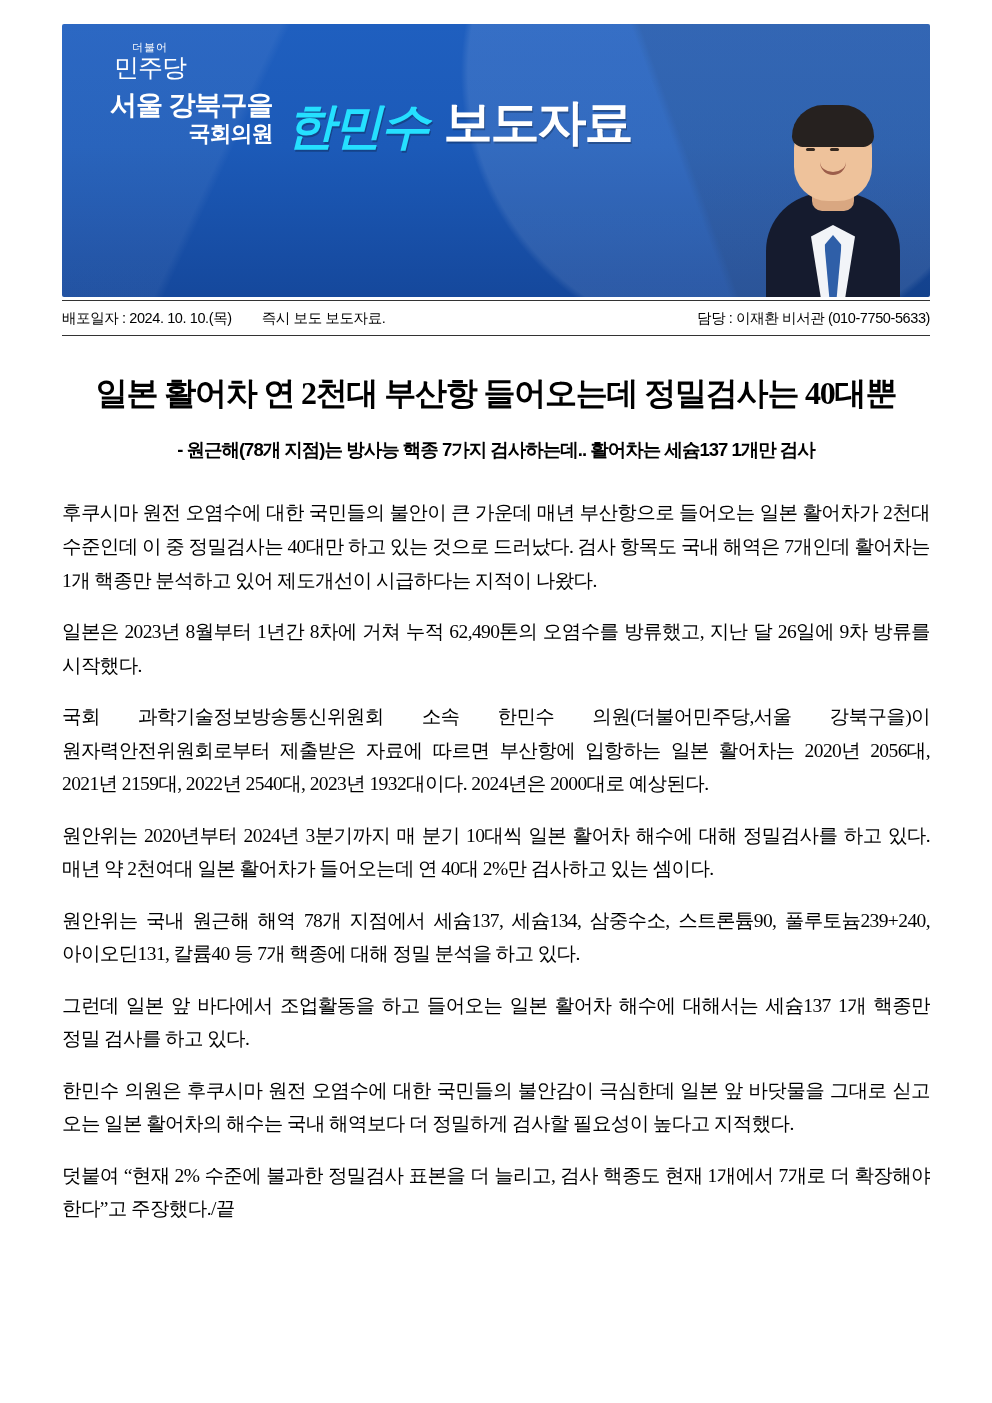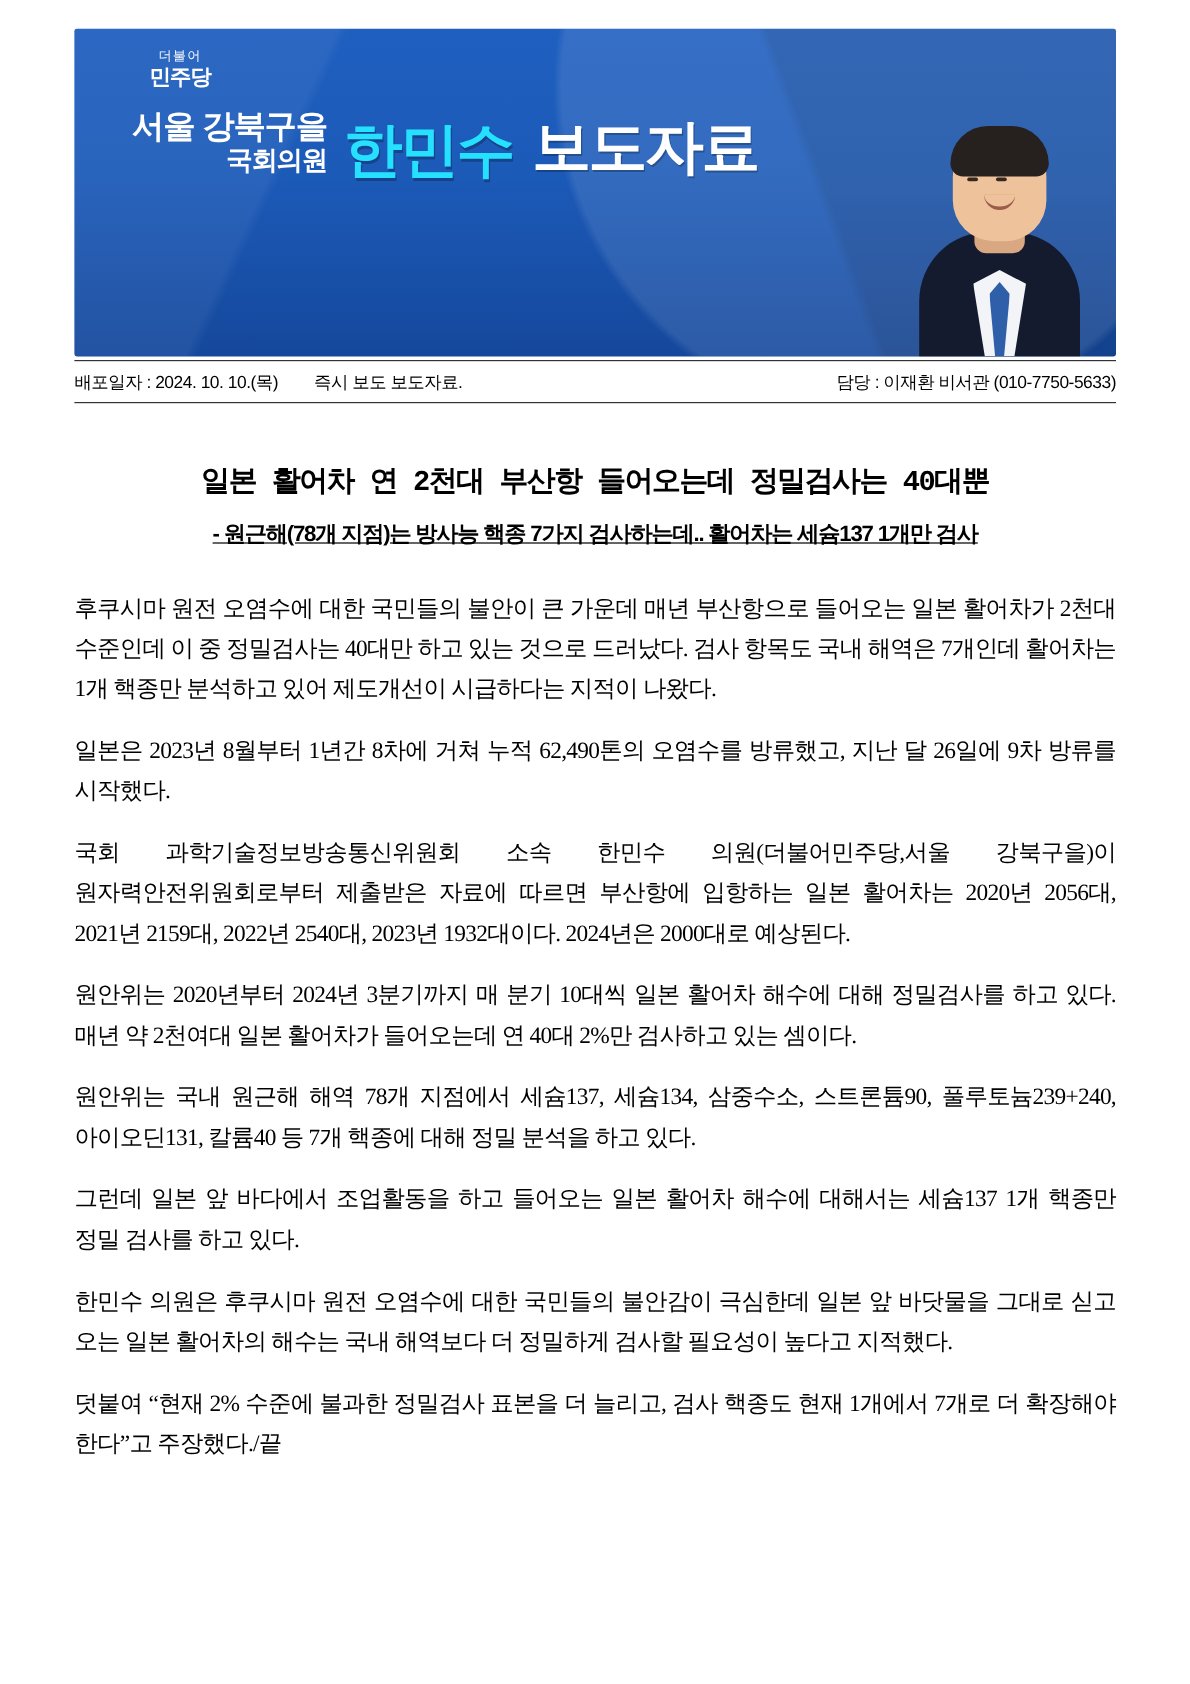--- a/index.html
+++ b/index.html
@@ -54,22 +54,22 @@
   .party-logo .mark {
     font-family: "Liberation Sans", sans-serif;
     font-size: 11px;
     letter-spacing: 1px;
     opacity: 0.95;
     display: block;
     margin-bottom: 2px;
   }
   .party-logo .name {
     font-family: "Liberation Sans", sans-serif;
-    font-size: 18px;
-    font-weight: bold;
+    font-size: 25px;
+    font-weight: normal;
     letter-spacing: -1px;
     display: block;
   }
 
   .banner-titles {
     position: absolute;
     left: 48px;
     top: 66px;
     display: flex;
     align-items: flex-end;
@@ -96,20 +96,21 @@
   .name-block {
     font-family: "Liberation Sans", sans-serif;
     font-size: 49px;
     font-weight: bold;
     letter-spacing: -2px;
     color: #25e0ff;
     text-shadow: 1px 2px 0 rgba(0,0,0,0.25);
     line-height: 1;
     margin-right: 16px;
     padding-bottom: 2px;
+    font-style: italic;
   }
   .doctype-block {
     font-family: Liberation Mono, monospace;
     font-size: 49px;
     font-weight: bold;
     letter-spacing: -2px;
     color: #ffffff;
     text-shadow: 1px 2px 0 rgba(0,0,0,0.25);
     line-height: 1;
     padding-bottom: 2px;
@@ -231,34 +232,33 @@
     font-size: 14.5px;
     letter-spacing: -0.4px;
   }
   .meta-left { display: flex; align-items: center; }
   .meta-date { margin-right: 30px; }
   .meta-right { margin-left: auto; }
 
   
   .headline {
     text-align: center;
-    font-family: Liberation Mono, monospace;
-    font-size: 24px;
+    font-family: Liberation Serif, serif;
+    font-size: 32px;
     font-weight: bold;
     letter-spacing: -1.2px;
-    margin-top: 48px;
+    margin-top: 36px;
   }
   .subheadline {
     text-align: center;
     font-family: "Liberation Sans", sans-serif;
     font-size: 18.5px;
     font-weight: bold;
     letter-spacing: -1px;
     margin-top: 14px;
-    text-decoration: underline;
   }
 
   
   .body-copy {
     margin-top: 34px;
   }
   .body-copy p {
     font-size: 19.5px;
     line-height: 1.72;
     letter-spacing: -0.6px;

